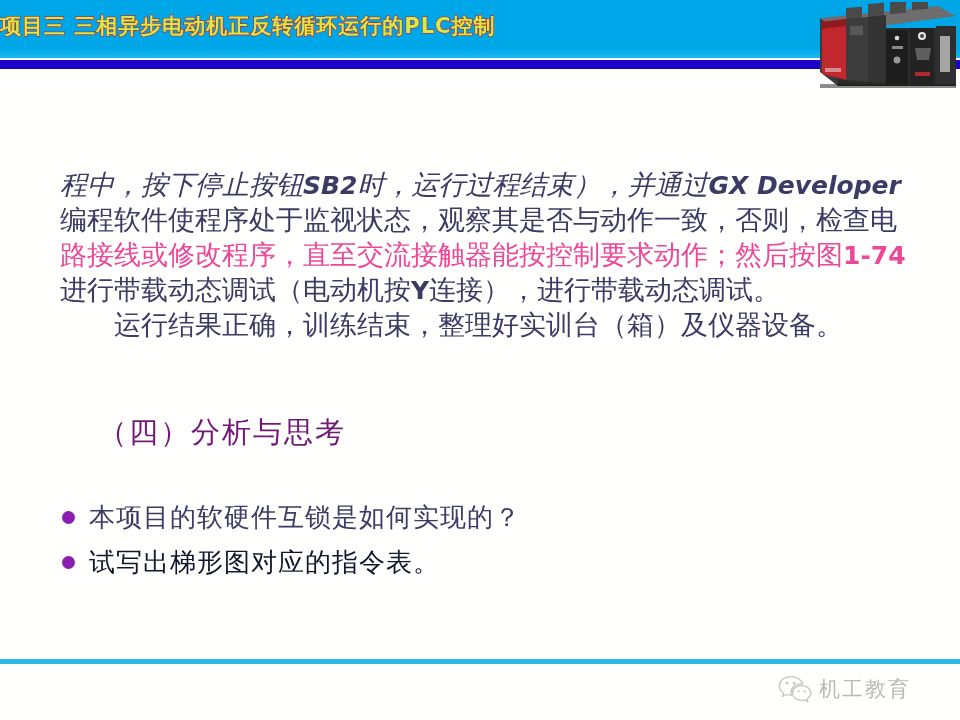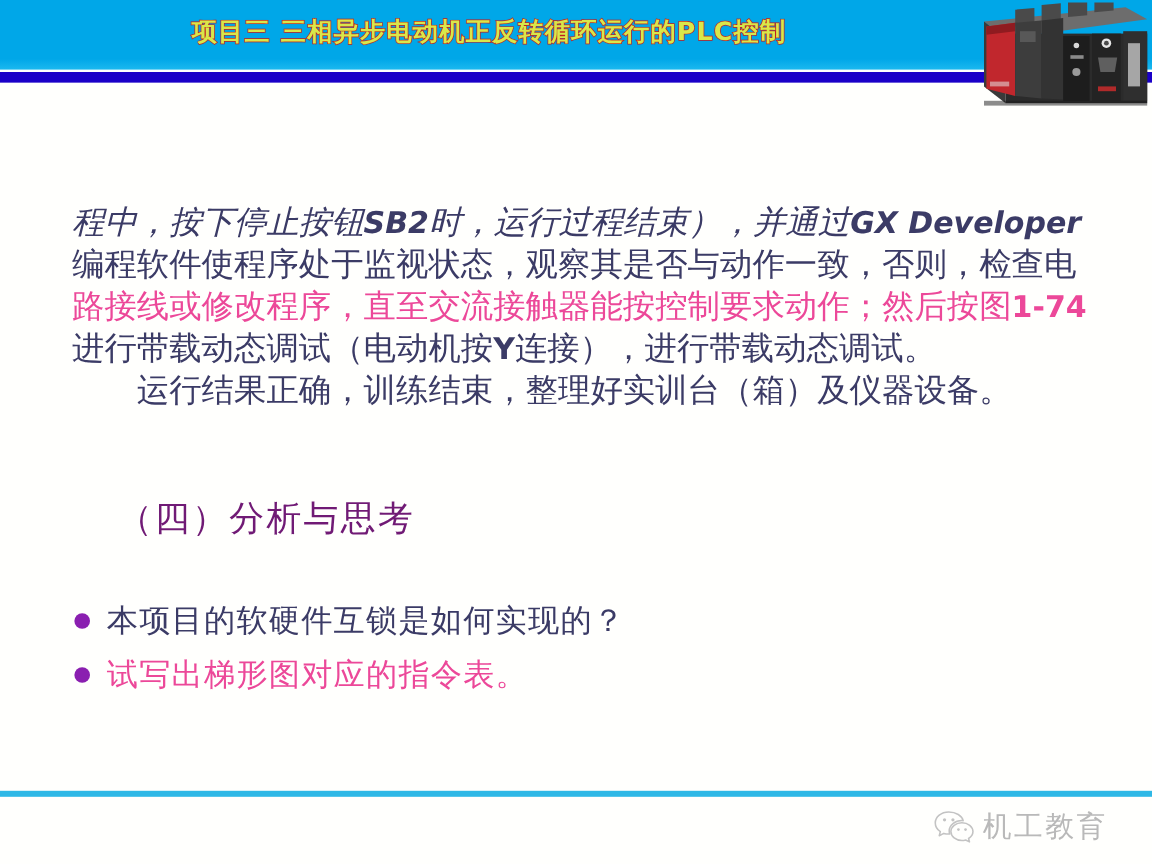--- a/index.html
+++ b/index.html
@@ -57,21 +57,21 @@
     width: 960px;
     height: 2px;
     background: #ffffff;
   }
 
   .header-title {
     position: absolute;
     left: 0;
     top: 12px;
     width: 815px;
-    text-align: center;
+    text-align: left;
     font-family: "DejaVu Sans", "Liberation Sans", sans-serif;
     font-weight: bold;
     font-size: 21px;
     letter-spacing: 1px;
     color: #d8e84a;
     -webkit-text-stroke: 1.1px #c02020;
     paint-order: stroke fill;
     text-shadow: 0 0 1px #c02020;
     white-space: nowrap;
   }
@@ -170,21 +170,21 @@
   }
   .wechat-icon {
     width: 34px;
     height: 28px;
     flex: 0 0 auto;
     margin-right: 7px;
   }
   .wechat-icon svg { display: block; }
   .footer-brand-text {
     font-family: Liberation Sans, sans-serif;
-    font-size: 24px;
+    font-size: 21px;
     color: #b9b9b9;
     letter-spacing: 2px;
     white-space: nowrap;
   }
 </style>
 </head>
 <body>
 
 <div class="slide">
 
@@ -247,21 +247,21 @@
 
   <div class="section-heading" style="color: #701a75; margin-left: 36px;">（四）分析与思考</div>
 
   <div class="bullet-list">
     <div class="bullet-row">
       <span class="bullet-dot" style="background: rgb(138, 31, 176);"></span>
       <span class="bullet-text" style="color: rgb(59, 59, 102);">本项目的软硬件互锁是如何实现的？</span>
     </div>
     <div class="bullet-row">
       <span class="bullet-dot" style="background: rgb(138, 31, 176);"></span>
-      <span class="bullet-text" style="color: #ec4899; text-align: right;">试写出梯形图对应的指令表。</span>
+      <span class="bullet-text" style="color: #0f172a; text-align: right;">试写出梯形图对应的指令表。</span>
     </div>
   </div>
 
   <div class="footer-rule" style="background: rgb(46, 184, 230);"></div>
   <div class="footer-brand">
     <span class="wechat-icon">
       <svg width="34" height="28" viewBox="0 0 34 28" xmlns="http://www.w3.org/2000/svg">
         <path d="M12.6 1.6C6.4 1.6 1.4 5.7 1.4 10.8c0 2.9 1.6 5.5 4.2 7.2L4.7 21.4l3.8-1.9c1.2.35 2.5.55 3.9.55.35 0 .7-.02 1.05-.04-.3-.8-.45-1.65-.45-2.5 0-4.9 4.8-8.7 10.6-8.7.35 0 .7.02 1.05.05C23.7 4.85 18.7 1.6 12.6 1.6z" fill="none" stroke="#c3c3c3" stroke-width="1.3" stroke-linejoin="round"></path>
         <circle cx="9.1" cy="8.2" r="1.35" fill="#c3c3c3"></circle>
         <circle cx="16.1" cy="8.2" r="1.35" fill="#c3c3c3"></circle>

